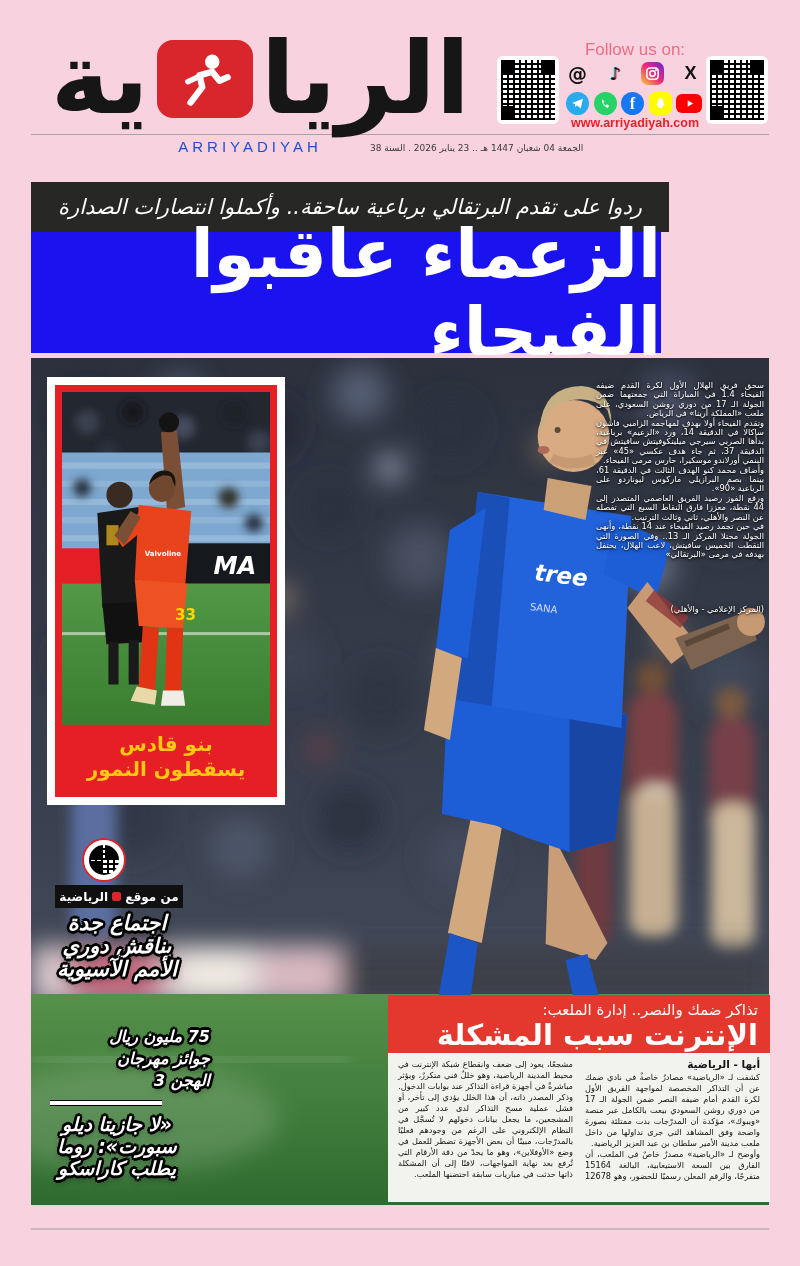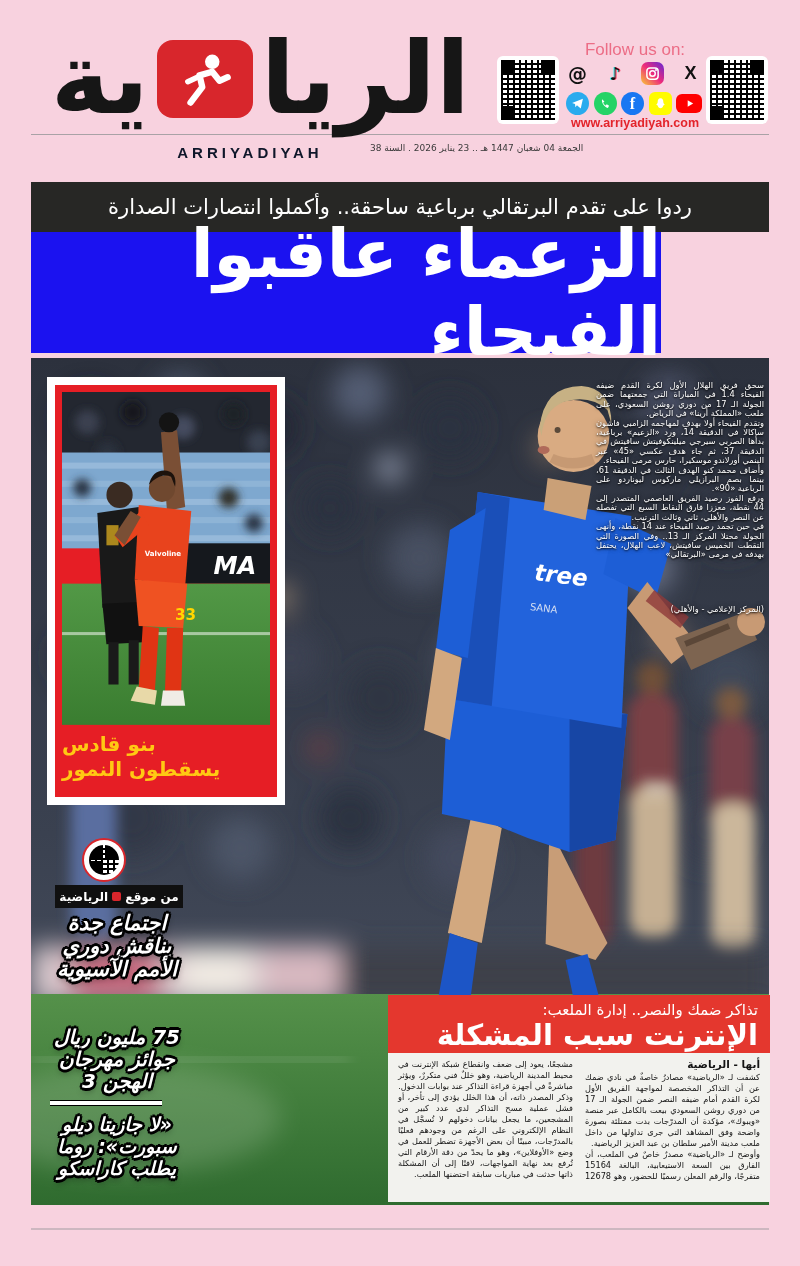--- a/index.html
+++ b/index.html
@@ -4,21 +4,21 @@
 <style>
   html,body{margin:0;padding:0;}
   body{background:#e9e9e9;font-family:"DejaVu Sans",sans-serif;}
   #page{position:relative;width:800px;height:1266px;margin:0 auto;background:#F8D2DF;overflow:hidden;}
   .abs{position:absolute;}
 
   
   #logo{left:30px;top:16px;width:440px;height:126px;display:flex;flex-direction:row;align-items:center;justify-content:flex-start;direction:rtl;gap:8px;}
   .logo-ar{font-size:100px;font-weight:bold;color:#161616;line-height:.9;letter-spacing:-2px;}
   .logo-box{width:96px;height:78px;background:#d8262c;border-radius:16px;display:flex;align-items:center;justify-content:center;flex:0 0 auto;}
-  #logo-latin{left:120px;top:144px;width:260px;text-align:center;font-size:15px;font-weight:bold;letter-spacing:4px;color:#0f172a;font-family:"Liberation Sans",sans-serif;}
+  #logo-latin{left:120px;top:138px;width:260px;text-align:center;font-size:15px;font-weight:normal;letter-spacing:4px;color:#1d4ed8;font-family:"Liberation Sans",sans-serif;}
   #header-rule{left:31px;top:134px;width:738px;height:1px;background:#a9a2a6;}
   #follow{left:560px;top:40px;width:150px;text-align:center;font-size:17px;color:#ec6d86;font-family:"Liberation Sans",sans-serif;}
   .qrbox{width:62px;height:68px;background:#fff;border-radius:6px;padding:4px;box-sizing:border-box;}
   .qrbg{width:100%;height:100%;background-color:#fff;background-image:
     linear-gradient(#000,#000),linear-gradient(#fff,#fff),linear-gradient(#000,#000),
     linear-gradient(#000,#000),linear-gradient(#fff,#fff),linear-gradient(#000,#000),
     linear-gradient(#000,#000),linear-gradient(#fff,#fff),linear-gradient(#000,#000),
     repeating-linear-gradient(0deg,#000 0 2px,transparent 2px 5px),
     repeating-linear-gradient(90deg,#000 0 2px,transparent 2px 6px);
     background-repeat:no-repeat;
@@ -37,47 +37,47 @@
   .ic-circle{border-radius:50%;}
   .ic-tg{background:#2aabee;}
   .ic-wa{background:#25d366;}
   .ic-fb{background:#1877f2;color:#fff;font-size:16px;font-family:"Liberation Serif",serif;}
   .ic-snap{background:#fffc00;border-radius:6px;}
   .ic-yt{background:#f00;border-radius:6px;width:26px;height:19px;}
   #website{left:540px;top:116px;width:190px;text-align:center;font-size:12.5px;font-weight:bold;color:#e3242b;font-family:"Liberation Sans",sans-serif;}
   #dateline{left:370px;top:143px;width:400px;text-align:left;direction:rtl;font-size:9px;color:#3a3a3a;}
 
   
-  #kicker-banner{left:31px;top:182px;width:738px;height:50px;background:#272725;color:#fff;display:flex;align-items:center;justify-content:center;font-size:21px;direction:rtl;}
+  #kicker-banner{left:31px;top:182px;width:638px;height:50px;background:#272725;color:#fff;display:flex;align-items:center;justify-content:center;font-size:21px;direction:rtl;font-style:italic;}
   #main-headline{left:31px;top:232px;width:630px;height:121px;background:#1b12f0;color:#fff;display:flex;align-items:center;justify-content:center;font-size:67px;font-weight:bold;direction:rtl;letter-spacing:-1px;transform-origin:center;}
 
   
   #photo{left:31px;top:358px;width:738px;height:847px;}
   #photo svg{display:block;}
 
   
   #inset{left:47px;top:377px;width:238px;height:428px;background:#fff;padding:8px;box-sizing:border-box;}
   #inset-red{width:100%;height:100%;background:#e61e25;padding:7px;box-sizing:border-box;display:flex;flex-direction:column;}
   #inset-photo{flex:1 1 auto;overflow:hidden;}
-  #inset-caption{height:66px;display:flex;flex-direction:column;align-items:flex-end;justify-content:center;color:#ffc913;font-weight:bold;font-size:20px;line-height:25px;direction:rtl;text-align:center;}
+  #inset-caption{height:66px;display:flex;flex-direction:column;align-items:center;justify-content:center;color:#ffc913;font-weight:bold;font-size:20px;line-height:25px;direction:rtl;text-align:center;}
 
   
   #photo-article{left:596px;top:381px;width:168px;direction:rtl;text-align:justify;text-align-last:right;color:#fff;font-size:8.3px;line-height:9.4px;text-shadow:0 1px 2px rgba(0,0,0,.95),0 0 5px rgba(0,0,0,.6);}
   #photo-article p{margin:0;}
   #photo-credit{left:596px;top:604px;width:168px;direction:rtl;color:#fff;font-size:8.3px;text-shadow:0 1px 2px rgba(0,0,0,.95),0 0 5px rgba(0,0,0,.6);}
 
   
   .outline{color:#fff;font-weight:bold;text-align:center;direction:rtl;
     text-shadow:-2px -2px 0 #000,2px -2px 0 #000,-2px 2px 0 #000,2px 2px 0 #000,0 -2.6px 0 #000,0 2.6px 0 #000,-2.6px 0 0 #000,2.6px 0 0 #000,0 4px 6px rgba(0,0,0,.4);font-style:italic;}
   #qr-circle{left:82px;top:838px;width:44px;height:44px;background:#fff;border:2px solid #d8262c;border-radius:50%;padding:5px;box-sizing:border-box;}
   #qr-circle .qrbg{border-radius:50%;}
   #site-tag{left:55px;top:885px;width:128px;height:23px;background:#101010;color:#fff;display:flex;align-items:center;justify-content:center;gap:4px;direction:rtl;font-size:12px;font-weight:bold;}
   #site-tag .mini-red{width:9px;height:9px;background:#d8262c;border-radius:2px;display:inline-block;}
   #promo1{left:24px;top:912px;width:186px;font-size:21px;line-height:23px;}
-  #promo2{left:24px;top:1026px;width:186px;font-size:20px;line-height:22px;}
+  #promo2{left:24px;top:1026px;width:186px;font-size:16px;line-height:22px;text-align:right;}
   #promo-divider{left:50px;top:1101px;width:112px;height:4px;background:#fff;box-shadow:0 1px 0 #000,0 -1px 0 #000;}
   #promo3{left:24px;top:1113px;width:186px;font-size:19px;line-height:22px;}
 
   
   #news-box{left:388px;top:995px;width:382px;height:207px;background:#f2f2ee;box-sizing:border-box;}
   #news-head{background:#e4372e;color:#fff;padding:7px 12px 2px;direction:rtl;}
   #news-kicker{font-size:15px;line-height:17px;}
   #news-title{font-size:29px;font-weight:bold;line-height:31px;margin-top:1px;}
   #news-body{padding:6px 10px 4px;direction:rtl;column-count:2;column-gap:12px;font-size:8.2px;line-height:11px;text-align:justify;text-align-last:right;color:#141414;}
   #news-body p{margin:0;}

